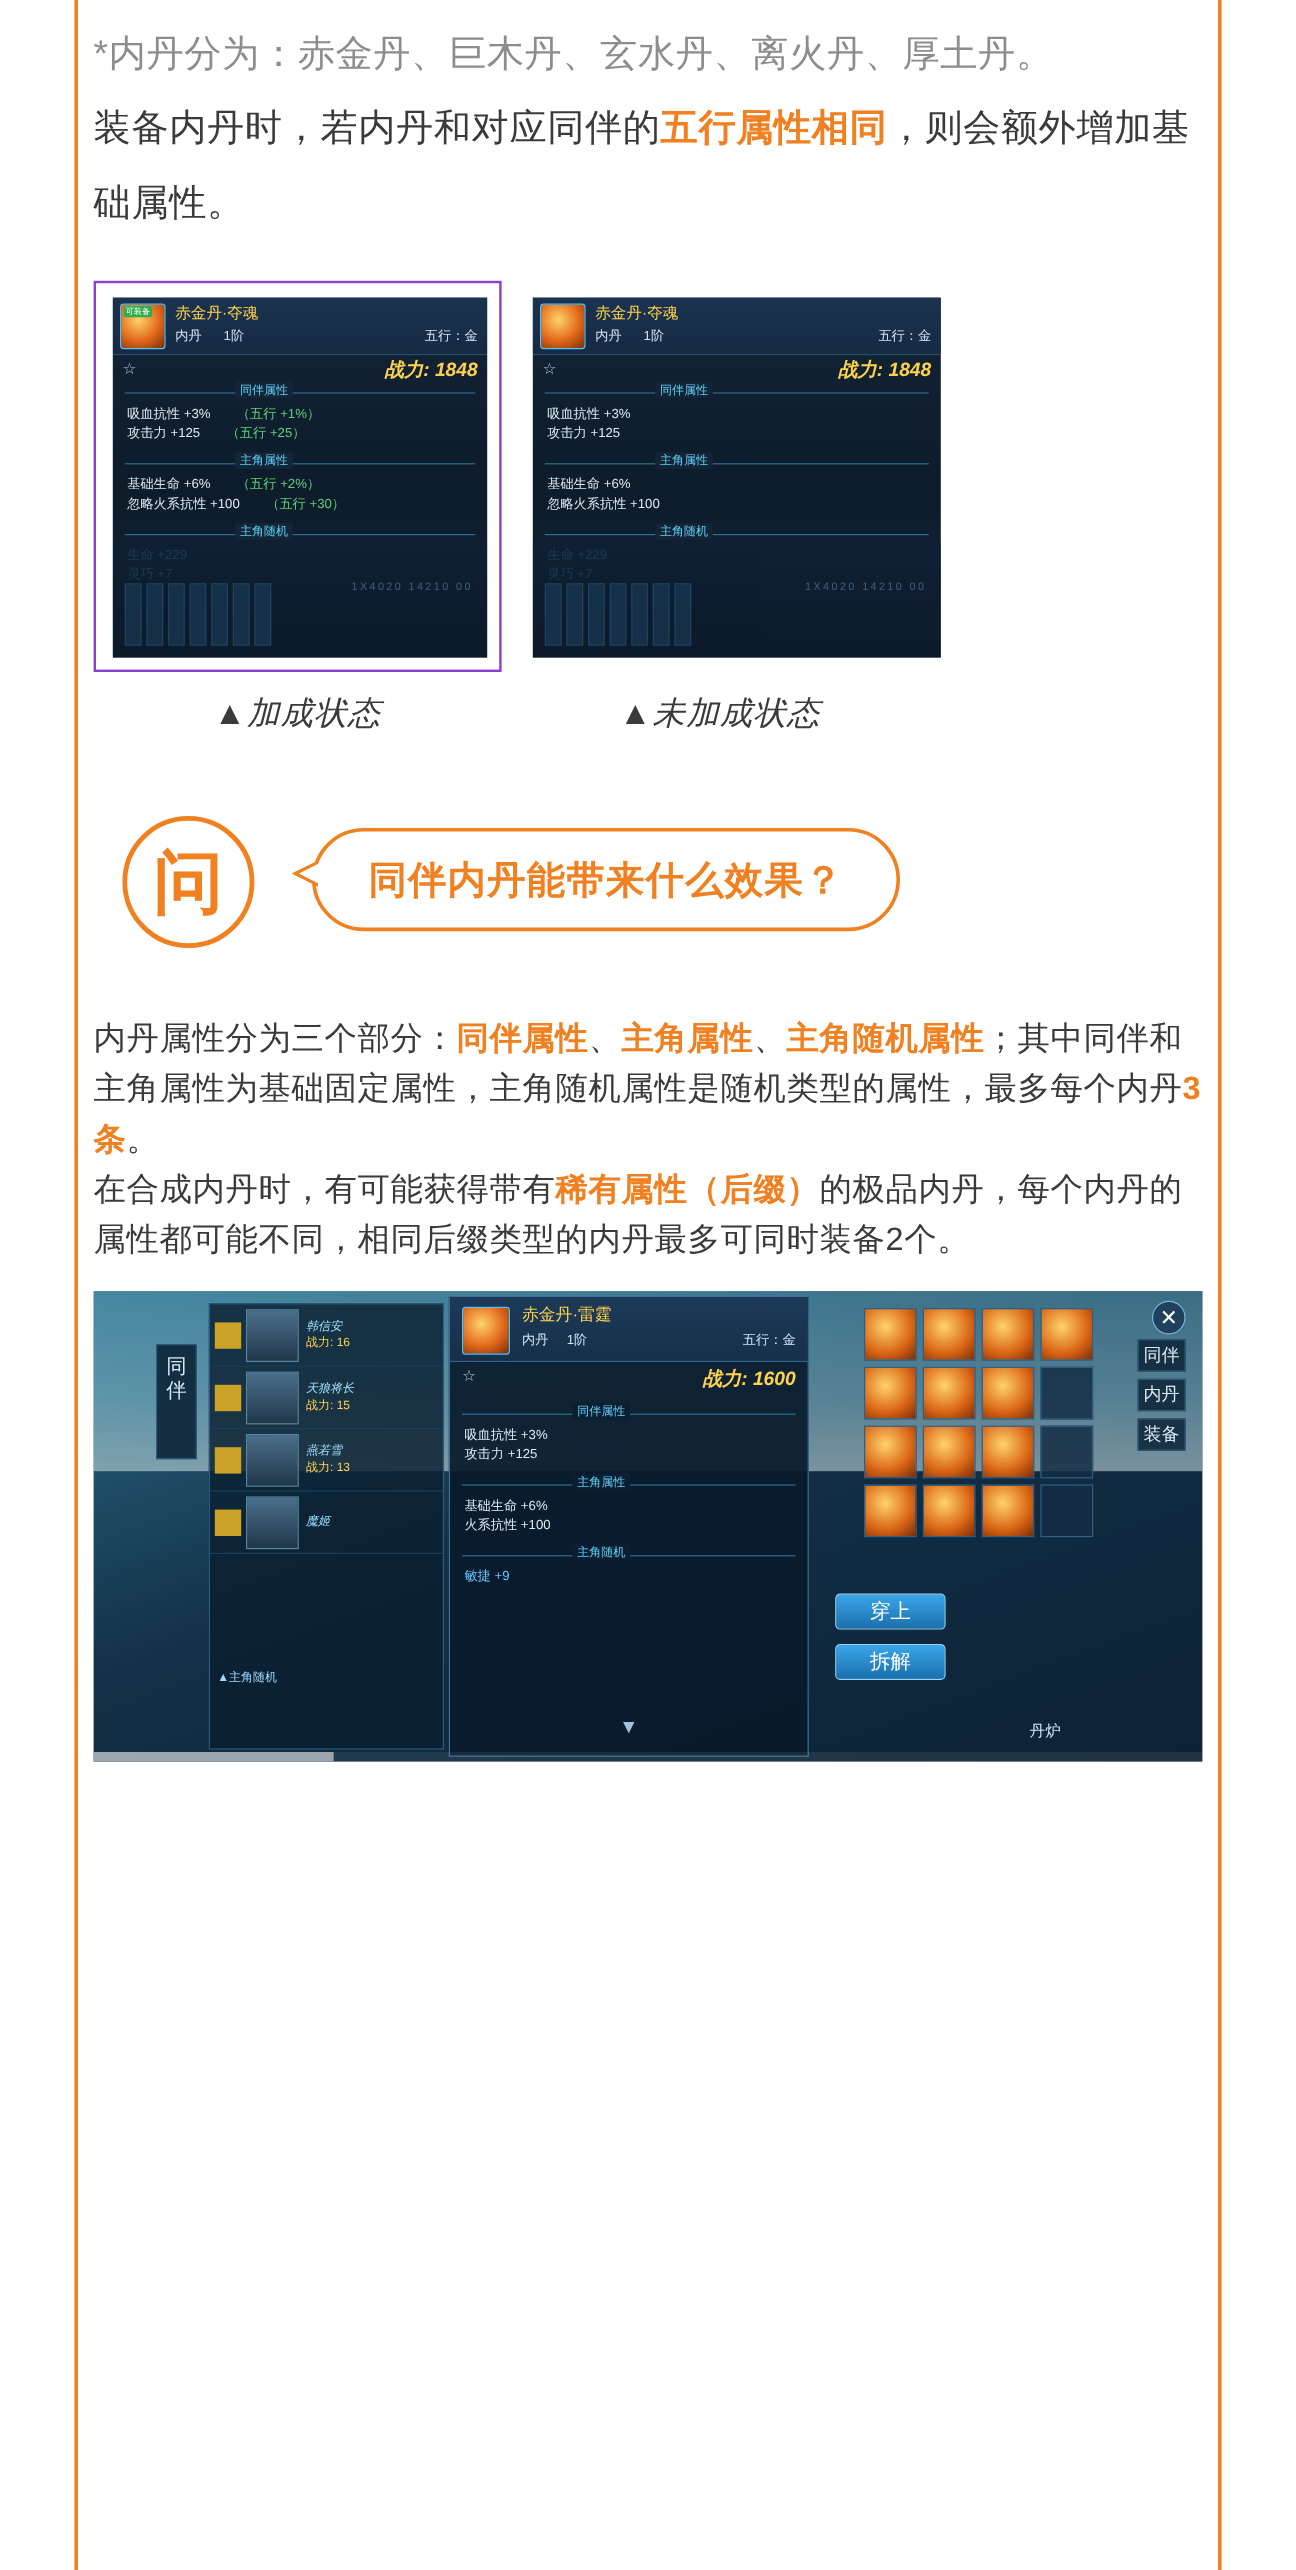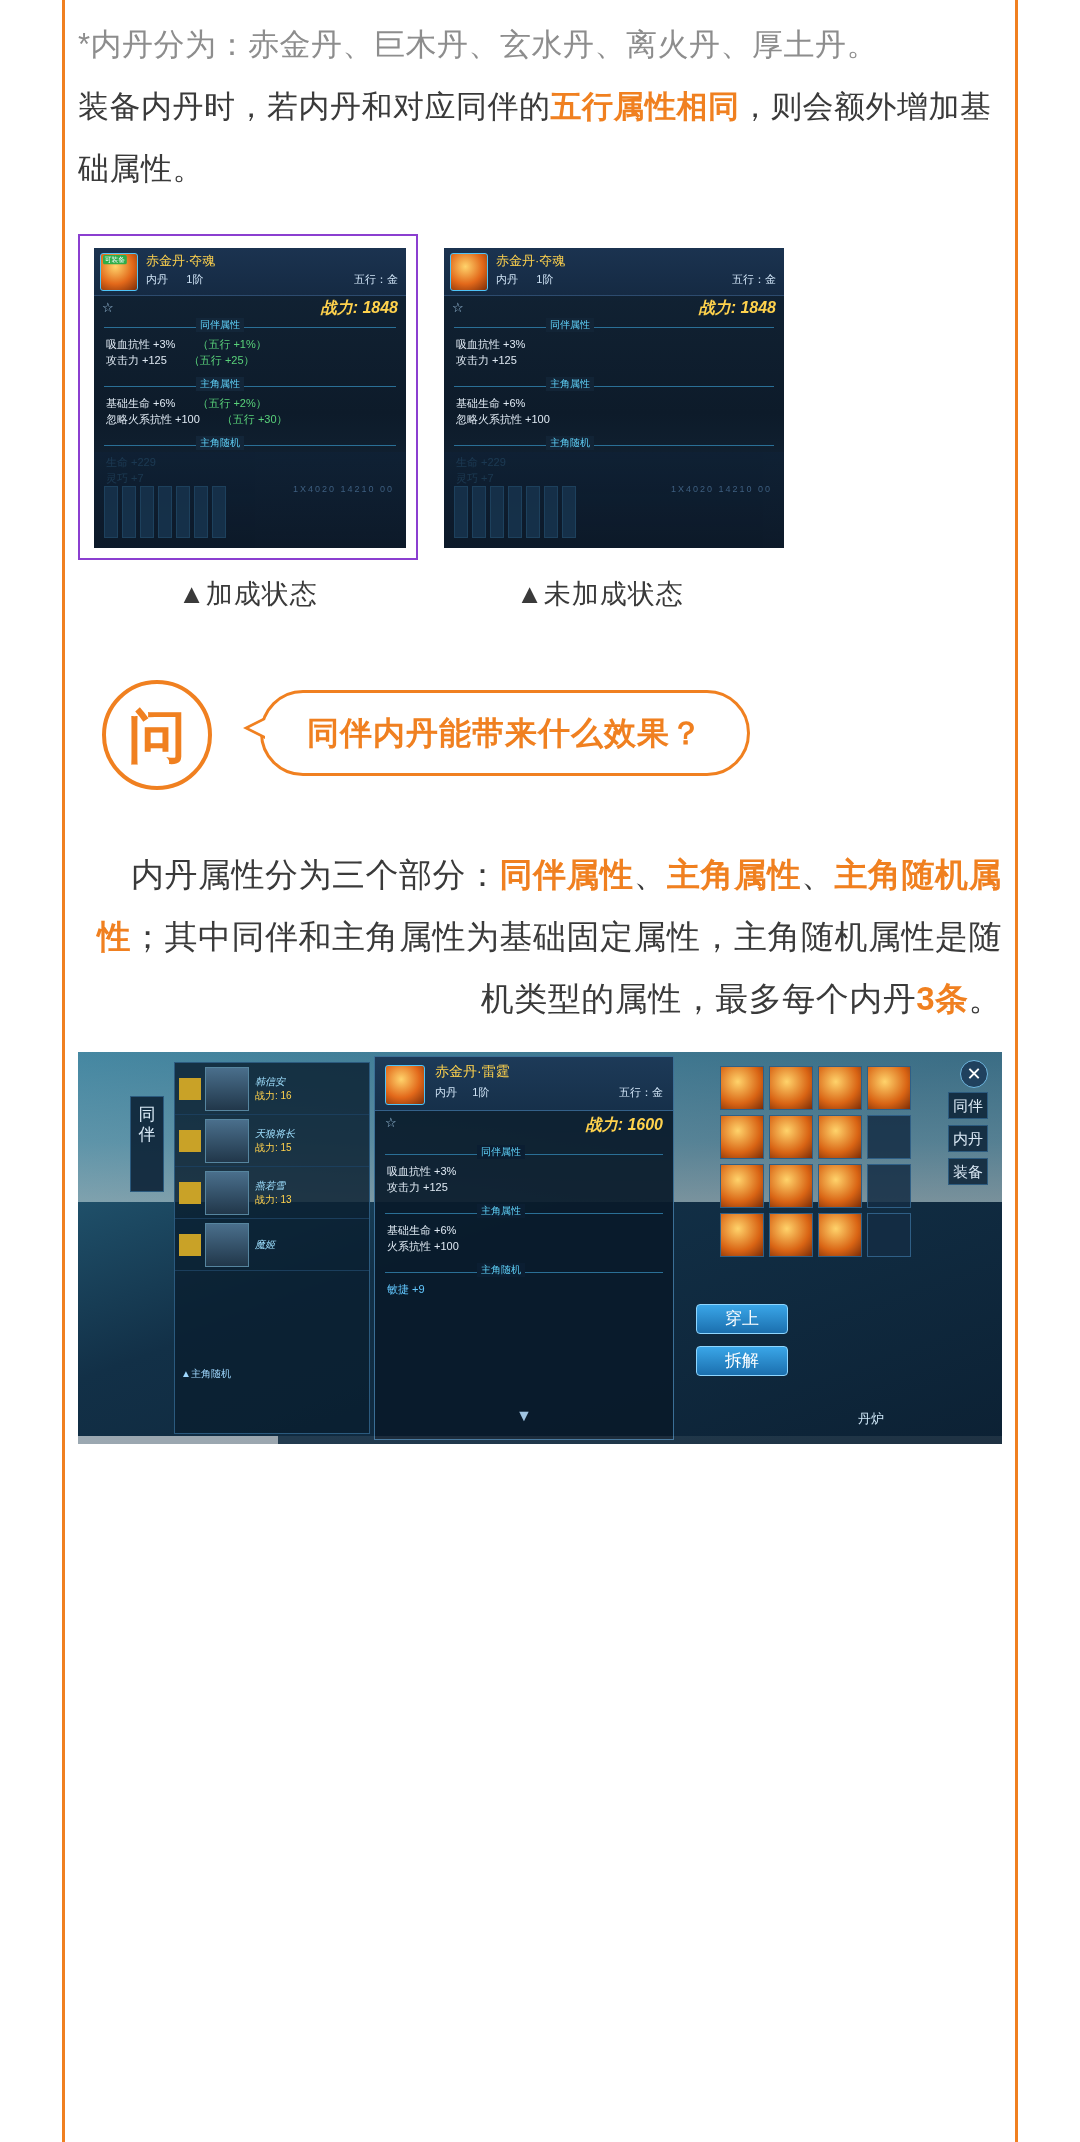--- a/index.html
+++ b/index.html
@@ -186,20 +186,21 @@
     font-size: 9px;
     color: #3e5f80;
     letter-spacing: 2px;
   }
   .fig-cap {
     text-align: center;
     font-size: 27px;
     color: #3a3a3a;
     margin-top: 16px;
     letter-spacing: 1px;
+    font-style: italic;
   }
 
   
   .qblock {
     position: relative;
     height: 150px;
     margin-top: 42px;
   }
   .qmark {
     position: absolute;
@@ -239,21 +240,21 @@
     content: "";
     position: absolute;
     left: -14px; top: 26px;
     width: 0; height: 0;
     border-top: 9px solid transparent;
     border-bottom: 9px solid transparent;
     border-right: 18px solid #ffffff;
   }
 
   .body-text { margin-top: 18px; }
-  .body-text .para { font-size: 33px; line-height: 62px; text-align: right; }
+  .body-text .para { font-size: 27px; line-height: 42px; }
 
   
   .gamewrap {
     position: relative;
     margin-top: 22px;
     width: 924px;
     height: 392px;
     background: linear-gradient(160deg, #2a6a86, #123047 45%, #0c2134);
     overflow: hidden;
   }
@@ -538,20 +539,23 @@
 
     <div class="qblock">
       <div class="qmark">问</div>
       <div class="qbubble">同伴内丹能带来什么效果？</div>
     </div>
 
     <div class="body-text">
       <div class="para">
         <span>内丹属性分为三个部分：</span><span class="hl">同伴属性</span><span>、</span><span class="hl">主角属性</span><span>、</span><span class="hl">主角随机属性</span><span>；其中同伴和主角属性为基础固定属性，主角随机属性是随机类型的属性，最多每个内丹</span><span class="hl">3条</span><span>。</span>
       </div>
+      <div class="para">
+        <span>在合成内丹时，有可能获得带有</span><span class="hl">稀有属性（后缀）</span><span>的极品内丹，每个内丹的属性都可能不同，相同后缀类型的内丹最多可同时装备2个。</span>
+      </div>
     </div>
 
     <div class="gamewrap">
       <div class="sky"></div>
 
       <div class="vtab">同伴</div>
 
       <div class="panel-left">
         <div class="ally-row">
           <div class="ally-ic"></div>

